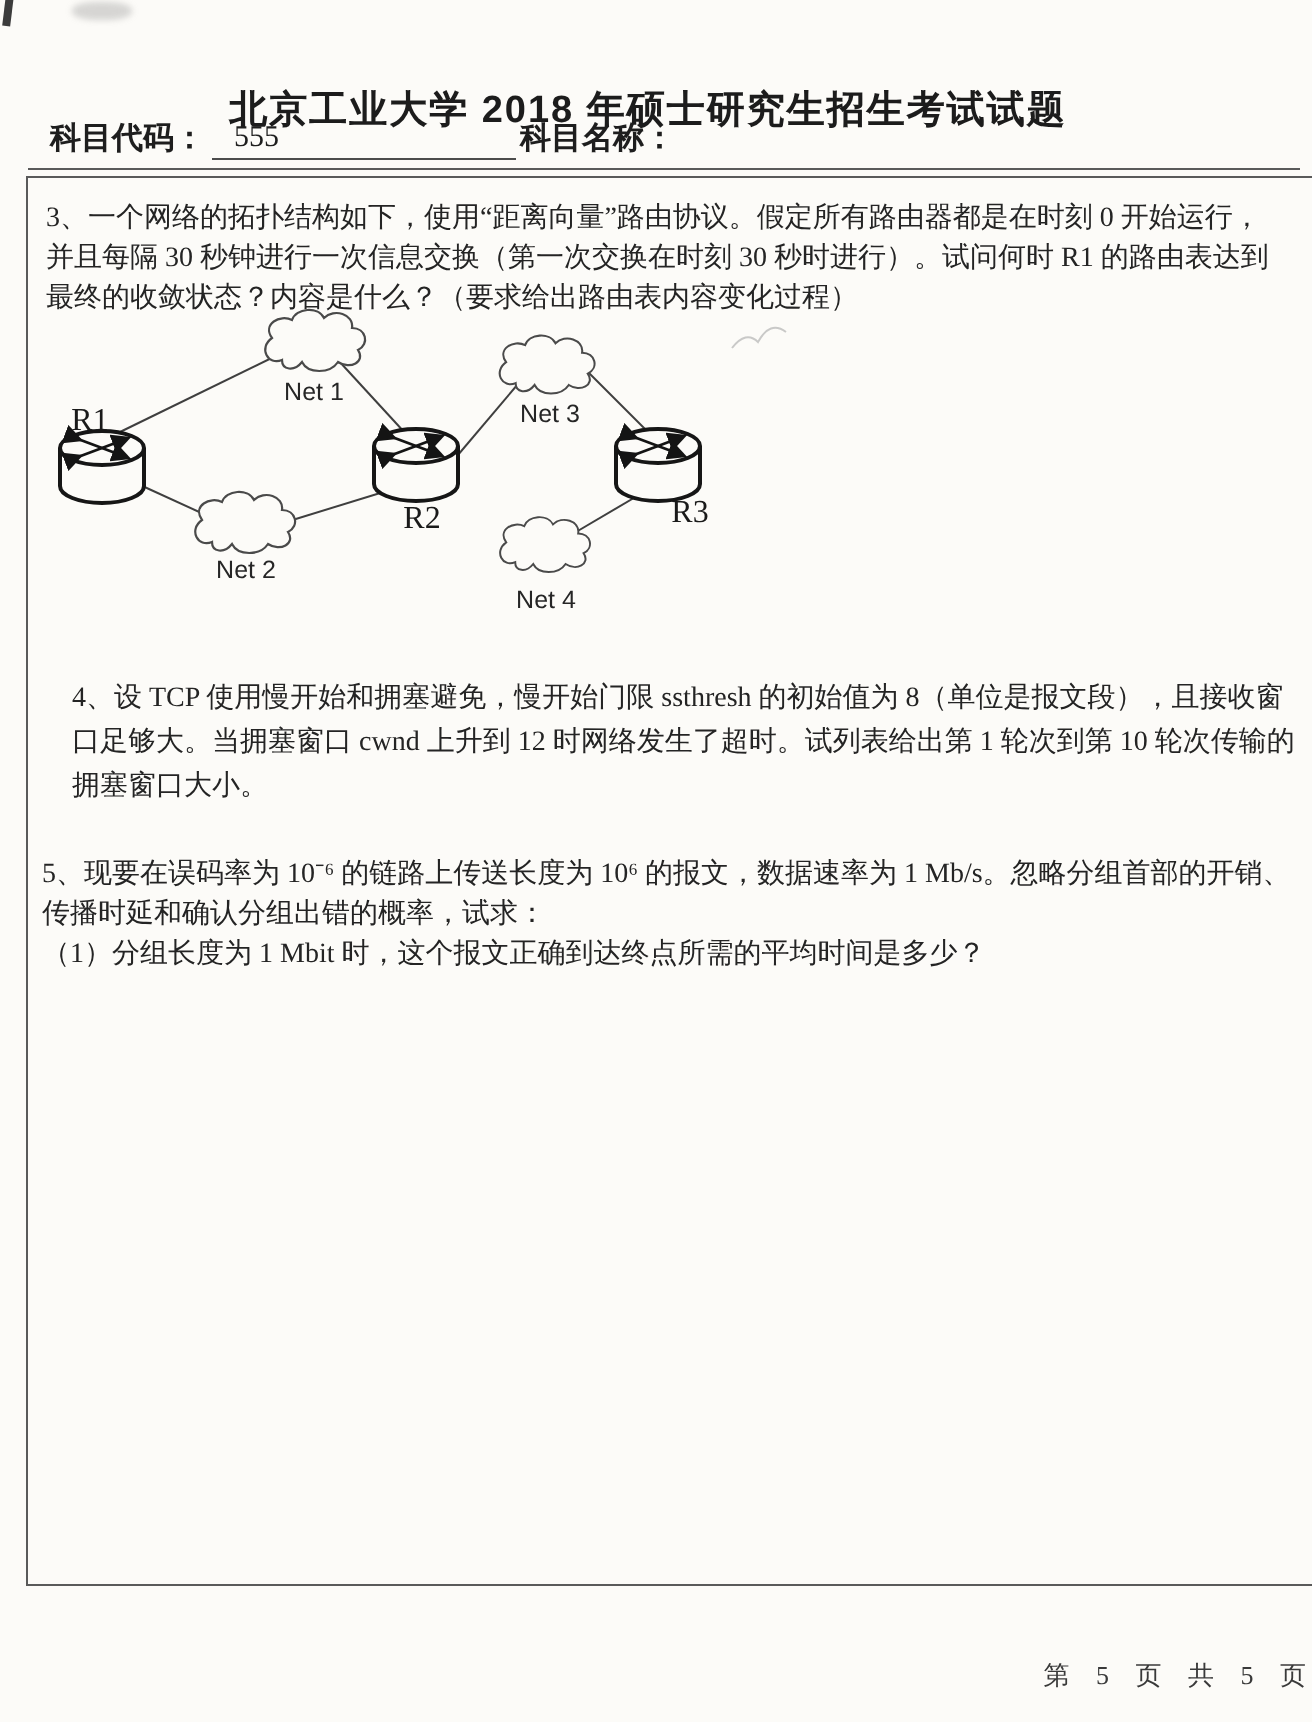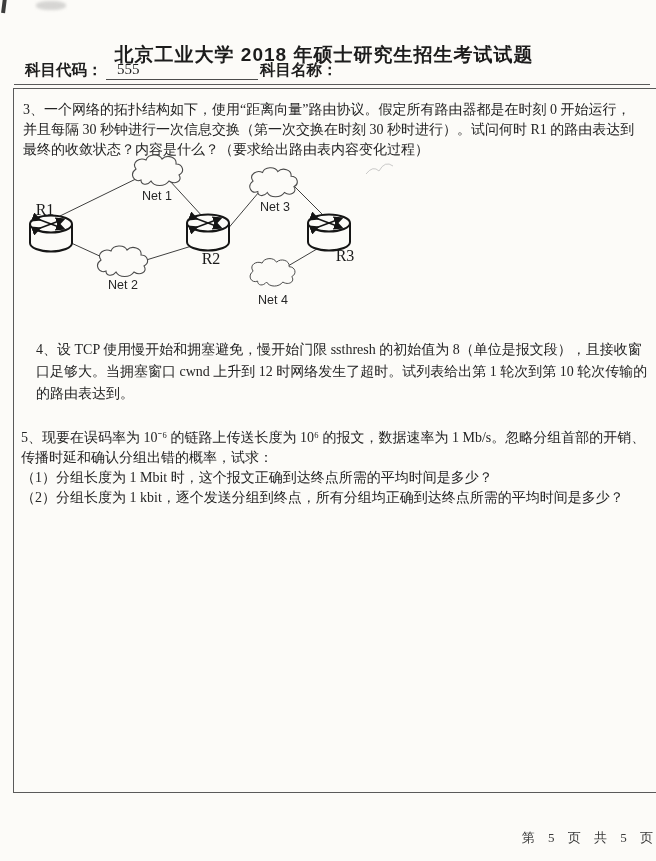--- a/index.html
+++ b/index.html
@@ -14,21 +14,21 @@
   .top-smudge { position:absolute; left:36px; top:1px; width:30px; height:9px;
     background:rgba(125,125,125,.30); filter:blur(1.5px); border-radius:45%; }
   
   .title {
     position:absolute; top:29px; left:0; width:622px; margin:13px;
     text-align:center; font-family:"Liberation Sans", sans-serif;
     font-weight:bold; font-size:19px; letter-spacing:1px; color:#1c1c1c;
   }
   .subject-row { position:absolute; top:60px; left:0; width:656px; height:22px; }
   .subject-row .label {
-    position:absolute; top:0; font-family:Liberation Sans, sans-serif;
+    position:absolute; top:0; font-family:Liberation Mono, monospace;
     font-weight:bold; font-size:15.5px; color:#1e1e1e; line-height:20px;
   }
   .code-label { left:25px; }
   .name-label { left:260px; }
   .value {
     position:absolute; top:0; height:19px; line-height:19px;
     border-bottom:1.5px solid #4c4c4c; font-size:15px; color:#1e1e1e;
   }
   .code-value { left:106px; width:141px; padding-left:11px;
     font-family:"Liberation Serif", serif; }
@@ -138,27 +138,26 @@
       <text class="rlabel" x="329" y="107" text-anchor="middle">R3</text>
       <text class="nlabel" x="141" y="46" text-anchor="middle">Net 1</text>
       <text class="nlabel" x="107" y="135" text-anchor="middle">Net 2</text>
       <text class="nlabel" x="259" y="57" text-anchor="middle">Net 3</text>
       <text class="nlabel" x="257" y="150" text-anchor="middle">Net 4</text>
     </svg>
 
     <div class="qblock q4">
       <div class="qline">4、设 TCP 使用慢开始和拥塞避免，慢开始门限 ssthresh 的初始值为 8（单位是报文段），且接收窗</div>
       <div class="qline">口足够大。当拥塞窗口 cwnd 上升到 12 时网络发生了超时。试列表给出第 1 轮次到第 10 轮次传输的</div>
-      <div class="qline">的路由表达到。</div>
+      <div class="qline">拥塞窗口大小。</div>
     </div>
 
     <div class="qblock q5">
       <div class="qline">5、现要在误码率为 10⁻⁶ 的链路上传送长度为 10⁶ 的报文，数据速率为 1 Mb/s。忽略分组首部的开销、</div>
       <div class="qline">传播时延和确认分组出错的概率，试求：</div>
       <div class="qline">（1）分组长度为 1 Mbit 时，这个报文正确到达终点所需的平均时间是多少？</div>
-      <div class="qline">（2）分组长度为 1 kbit，逐个发送分组到终点，所有分组均正确到达终点所需的平均时间是多少？</div>
     </div>
 
   </div>
 
   <div class="footer">第 5 页 共 5 页</div>
 
 </div>
 
 </body></html>

